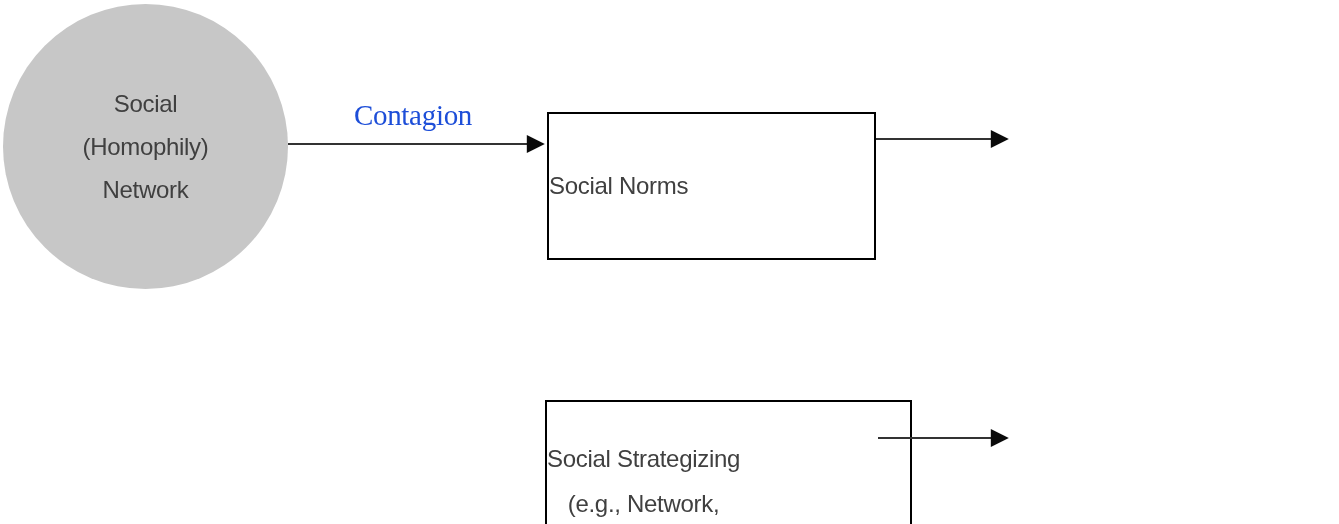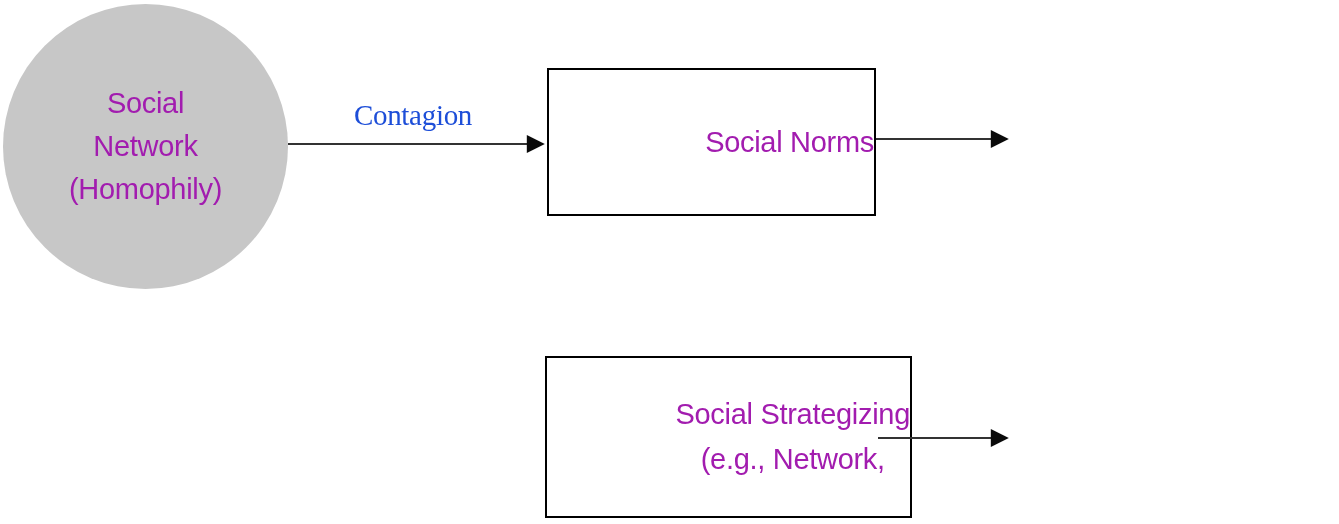--- a/index.html
+++ b/index.html
@@ -10,24 +10,24 @@
   .canvas {
     position: relative;
     width: 1339px;
     height: 524px;
     background: #ffffff;
     font-family: "Liberation Sans", sans-serif;
     color: #0a0a0a;
     overflow: hidden;
   }
   .node-text {
-    font-size: 29px;
+    font-size: 24px;
     line-height: 44px;
     text-align: center;
-    color: #a21caf;
+    color: #404040;
     letter-spacing: -0.3px;
   }
   .ellipse-node {
     position: absolute;
     left: 3px;
     top: 4px;
     width: 285px;
     height: 285px;
     border-radius: 50%;
     background: #c7c7c7;
@@ -36,21 +36,22 @@
     justify-content: center;
   }
   .ellipse-node .node-text { line-height: 43px; }
   .rect-node {
     position: absolute;
     background: #ffffff;
     border: 2.5px solid #000000;
     box-sizing: border-box;
     display: flex;
     align-items: center;
-    justify-content: flex-end;
+    justify-content: flex-start;
+    margin-top: 44px;
   }
   .rect-norms {
     left: 547px;
     top: 68px;
     width: 329px;
     height: 148px;
   }
   .rect-strategizing {
     left: 545px;
     top: 356px;
@@ -87,22 +88,22 @@
   .line-block { display: block; }
 </style>
 </head>
 <body>
 
 <div class="canvas">
 
   <div class="ellipse-node">
     <div class="node-text">
       <span class="line-block">Social</span>
+      <span class="line-block">(Homophily)</span>
       <span class="line-block">Network</span>
-      <span class="line-block">(Homophily)</span>
     </div>
   </div>
 
   <div class="rect-node rect-norms">
     <div class="node-text">
       <span class="line-block">Social Norms</span>
     </div>
   </div>
 
   <div class="rect-node rect-strategizing">

